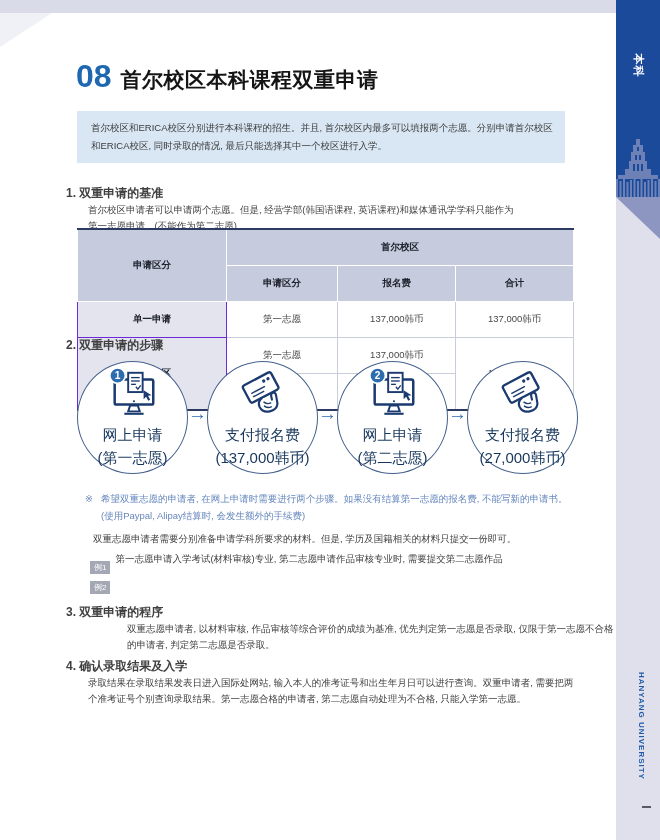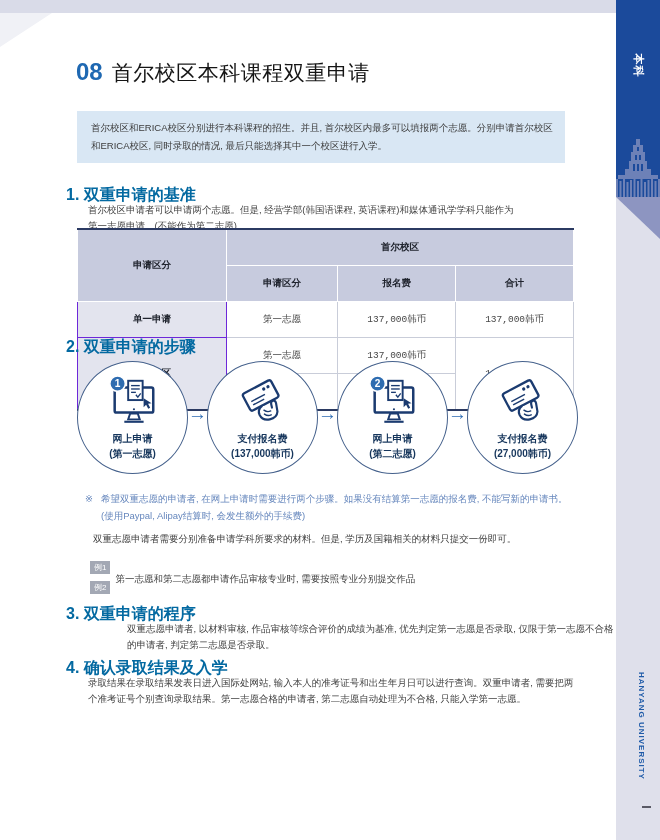--- a/index.html
+++ b/index.html
@@ -22,47 +22,47 @@
     transform:rotate(90deg);}
   .building{position:absolute;left:0;top:139px;width:44px;height:58px;}
   .brand-vert{position:absolute;right:14px;top:672px;height:130px;
     writing-mode:vertical-rl;font-size:8px;font-weight:bold;letter-spacing:1px;
     color:#1e5aa8;white-space:nowrap;}
   .page-num-wrap{position:absolute;left:0;top:806px;width:60px;text-align:right;color:#5a5a66;}
   .page-num-dash{width:9px;height:2px;background:#5a5a66;margin:0 auto 3px auto;}
   .page-num{font-size:9px;}
   
   .title-row{position:absolute;left:76px;top:58px;display:flex;align-items:baseline;gap:9px;}
-  .title-num{font-size:24px;font-weight:bold;color:#1e68b2;}
-  .title-text{font-size:21px;font-weight:normal;color:#151515;letter-spacing:0.5px;}
+  .title-num{font-size:32px;font-weight:bold;color:#1e68b2;}
+  .title-text{font-size:21px;font-weight:bold;color:#151515;letter-spacing:0.5px;}
   
   .intro-box{position:absolute;left:77px;top:111px;width:469px;
     background:#d9e7f4;padding:8px 5px 9px 14px;
     font-size:9.5px;line-height:1.85;color:#3c3c3c;}
   
-  .sec-h{position:absolute;left:66px;font-size:16px;font-weight:bold;color:#0369a1;}
+  .sec-h{position:absolute;left:66px;font-size:12px;font-weight:bold;color:#404040;}
   .sec-body{position:absolute;left:88px;width:487px;font-size:9.5px;line-height:1.7;
     color:#414141;white-space:pre-line;}
   
   .fee-table{position:absolute;left:77px;top:228px;width:497px;border-collapse:collapse;
     border-top:2px solid #2b3a62;border-bottom:2px solid #2b3a62;
     font-size:9.5px;table-layout:fixed;}
   .fee-table td{text-align:center;vertical-align:middle;height:17px;
     border:1px solid #c9cdd9;padding:9px 2px;}
   .fee-table td.th{background:#c7cbde;font-weight:bold;color:#20242e;border:1px solid #ffffff;}
   .fee-table td.rowlab{background:#e3e4ee;font-weight:bold;color:#20242e;border:1px solid #6d28d9;}
-  .fee-table td.val{color:#474747;background:#ffffff;font-family:Liberation Mono, monospace;}
+  .fee-table td.val{color:#474747;background:#ffffff;}
   
   .flow{position:absolute;left:77px;top:359px;width:501px;height:116px;
     display:flex;justify-content:space-between;align-items:center;}
   .step{width:109px;height:109px;border:1.4px solid #45618c;border-radius:50%;
     background:#ffffff;display:flex;flex-direction:column;align-items:center;
     justify-content:center;padding-top:2px;}
   .step svg{display:block;margin-bottom:2px;}
-  .step-label{font-size:10px;font-weight:bold;color:#16365c;line-height:1.55;text-align:center;}
+  .step-label{font-size:15px;font-weight:normal;color:#16365c;line-height:1.55;text-align:center;}
   .flow-arrow{font-size:19px;font-weight:bold;color:#2f6db4;margin-top:-6px;}
   
   .note{position:absolute;left:85px;top:491px;width:486px;color:#6687bd;
     font-size:9.5px;line-height:1.75;}
   .note .marker{position:absolute;left:0;top:0;}
   .note .note-text{margin-left:16px;white-space:pre-line;}
   .mat-intro{position:absolute;left:93px;top:533px;width:482px;font-size:9.5px;color:#414141;}
   .ex-row{position:absolute;left:90px;width:485px;display:flex;align-items:flex-start;gap:5px;
     font-size:9.5px;color:#414141;}
   .ex-badge{background:#a3a8b4;color:#ffffff;font-size:8px;font-weight:normal;
@@ -215,24 +215,24 @@
 <div class="note">
   <span class="marker">※</span>
   <div class="note-text">希望双重志愿的申请者, 在网上申请时需要进行两个步骤。如果没有结算第一志愿的报名费, 不能写新的申请书。
 (使用Paypal, Alipay结算时, 会发生额外的手续费)</div>
 </div>
 
 <div class="mat-intro">双重志愿申请者需要分别准备申请学科所要求的材料。但是, 学历及国籍相关的材料只提交一份即可。</div>
 
 <div class="ex-row" style="top:553px;">
   <span class="ex-badge">例1</span>
+  <span>第一志愿申请入学考试(材料审核)专业, 第二志愿申请作品审核专业时, 需要提交第二志愿作品</span>
 </div>
 <div class="ex-row" style="top:573px;">
   <span class="ex-badge">例2</span>
-  <span>第一志愿和第二志愿都申请作品审核专业时, 需要按照专业分别提交作品</span>
 </div>
 
 <div class="sec-h" style="top:604px;">3. 双重申请的程序</div>
 <div class="sec-body" style="top:621px;margin-left:39px;">双重志愿申请者, 以材料审核, 作品审核等综合评价的成绩为基准, 优先判定第一志愿是否录取, 仅限于第一志愿不合格的申请者, 判定第二志愿是否录取。</div>
 
 <div class="sec-h" style="top:658px;">4. 确认录取结果及入学</div>
 <div class="sec-body" style="top:675px;">录取结果在录取结果发表日进入国际处网站, 输入本人的准考证号和出生年月日可以进行查询。双重申请者, 需要把两个准考证号个别查询录取结果。第一志愿合格的申请者, 第二志愿自动处理为不合格, 只能入学第一志愿。</div>
 
 <div class="sidebar">
   <div class="sidebar-blue">

